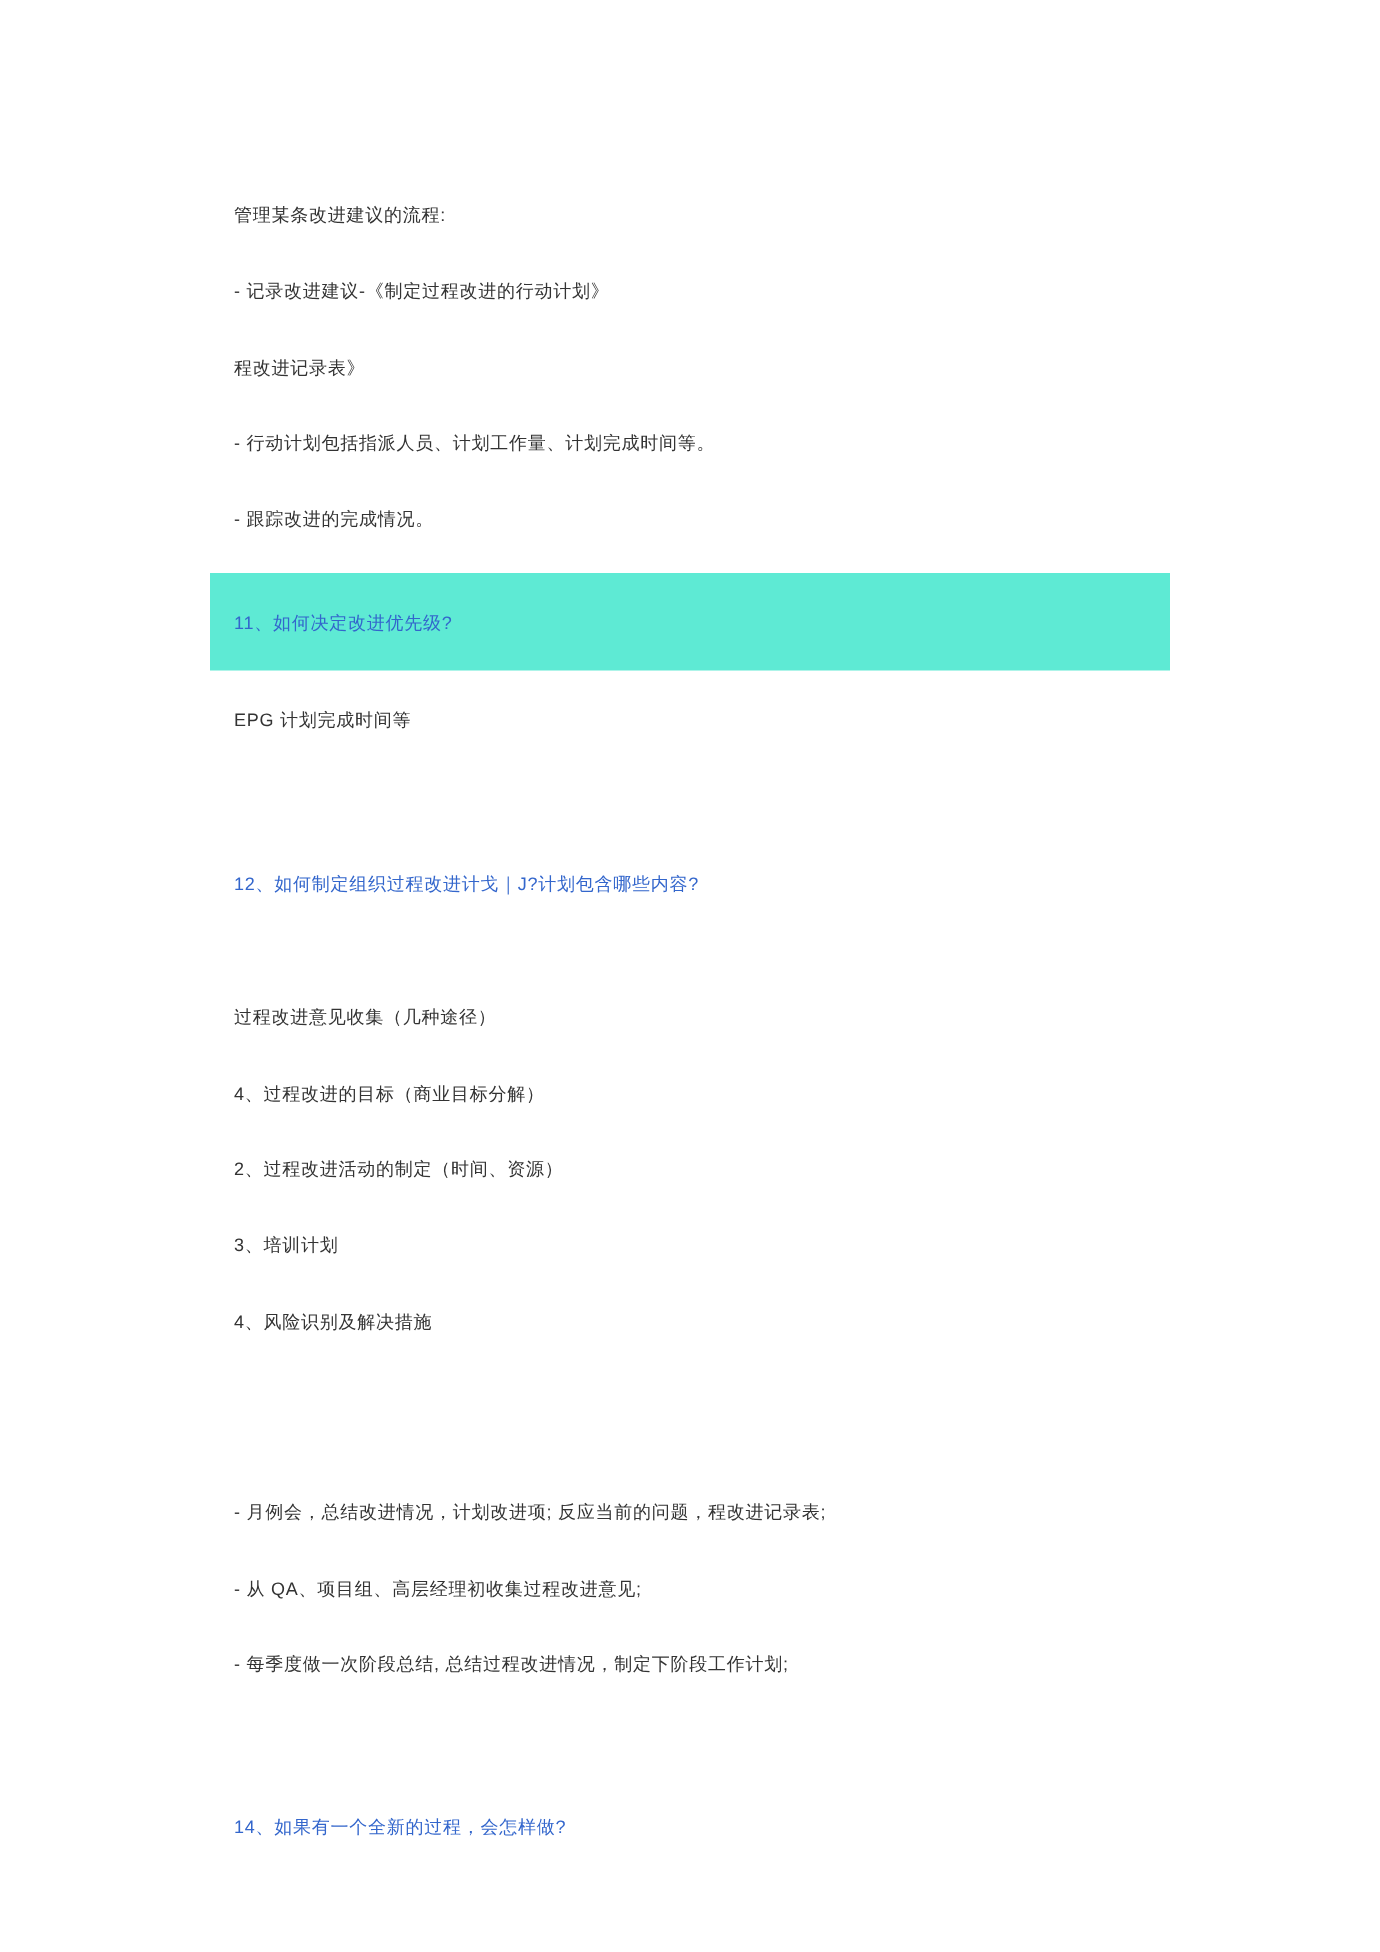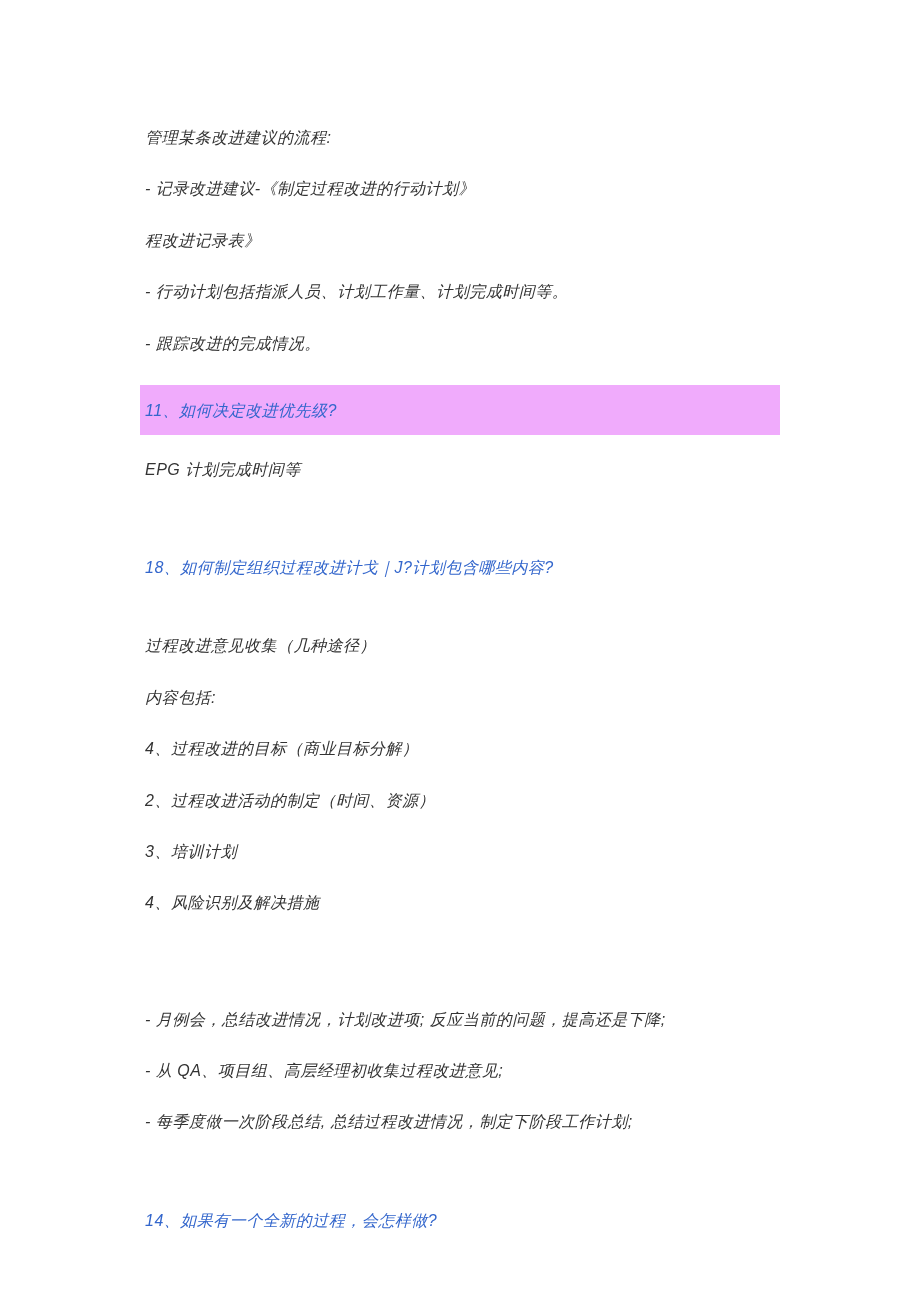--- a/index.html
+++ b/index.html
@@ -6,32 +6,31 @@
       font-family: "Microsoft YaHei", Arial, sans-serif;
       margin: 0;
       padding: 0;
       background: #fff;
       width: 920px;
     }
     .page {
       padding: 110px 140px 80px 140px;
     }
     .line {
-      font-size: 16px;
+      font-size: 12px;
       color: #333;
       line-height: 2.9;
-      margin: 5px;
+      margin: 16px;
       letter-spacing: 0.5px;
-      font-style: italic;
     }
     .blue {
       color: #3366cc;
     }
     .highlight-block {
-      background: #f0abfc;
+      background: #5eead4;
       padding: 8px 0 6px 0;
       margin: 18px 0 12px 0;
     }
     .highlight-block .line {
       line-height: 1.6;
       padding-left: 0;
     }
     .spacer-sm {
       height: 22px;
     }
@@ -53,34 +52,33 @@
   <p class="line">-  行动计划包括指派人员、计划工作量、计划完成时间等。</p>
   <p class="line">-  跟踪改进的完成情况。</p>
 
   <div class="highlight-block">
     <p class="line blue">11、如何决定改进优先级?</p>
   </div>
   <p class="line">EPG 计划完成时间等</p>
 
   <div class="spacer-md"></div>
 
-  <p class="line blue">18、如何制定组织过程改进计戈｜J?计划包含哪些内容?</p>
+  <p class="line blue">12、如何制定组织过程改进计戈｜J?计划包含哪些内容?</p>
 
   <div class="spacer-sm"></div>
 
   <p class="line">过程改进意见收集（几种途径）</p>
-  <p class="line">内容包括:</p>
   <p class="line">4、过程改进的目标（商业目标分解）</p>
   <p class="line">2、过程改进活动的制定（时间、资源）</p>
   <p class="line">3、培训计划</p>
   <p class="line">4、风险识别及解决措施</p>
 
   <div class="spacer-lg"></div>
 
-  <p class="line">-  月例会，总结改进情况，计划改进项; 反应当前的问题，提高还是下降;</p>
+  <p class="line">-  月例会，总结改进情况，计划改进项; 反应当前的问题，程改进记录表;</p>
   <p class="line">-  从 QA、项目组、高层经理初收集过程改进意见;</p>
   <p class="line">-  每季度做一次阶段总结, 总结过程改进情况，制定下阶段工作计划;</p>
 
   <div class="spacer-md"></div>
 
   <p class="line blue">14、如果有一个全新的过程，会怎样做?</p>
 
 </div>
 
 </body></html>

